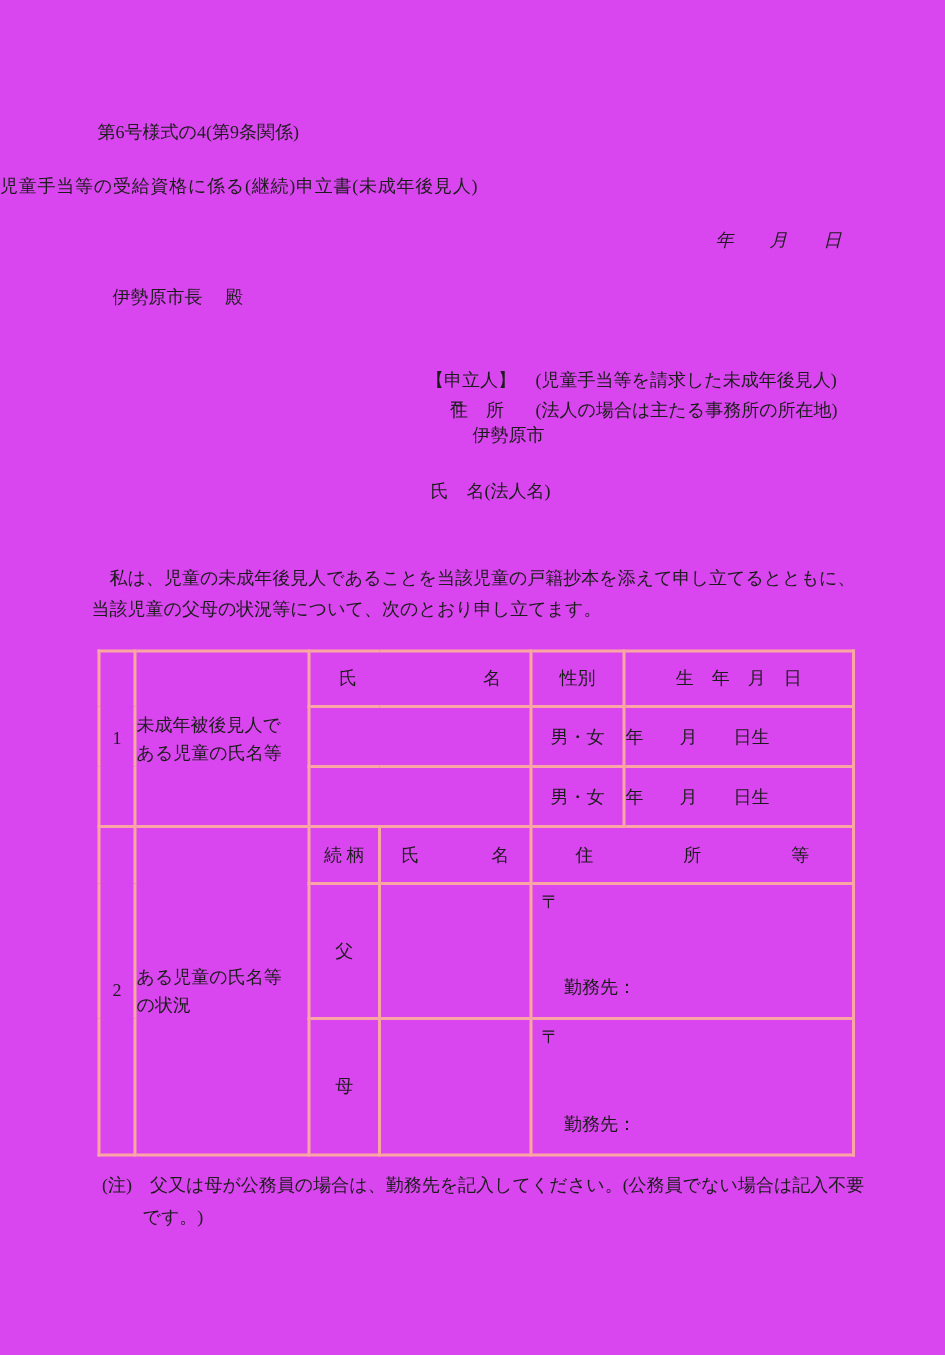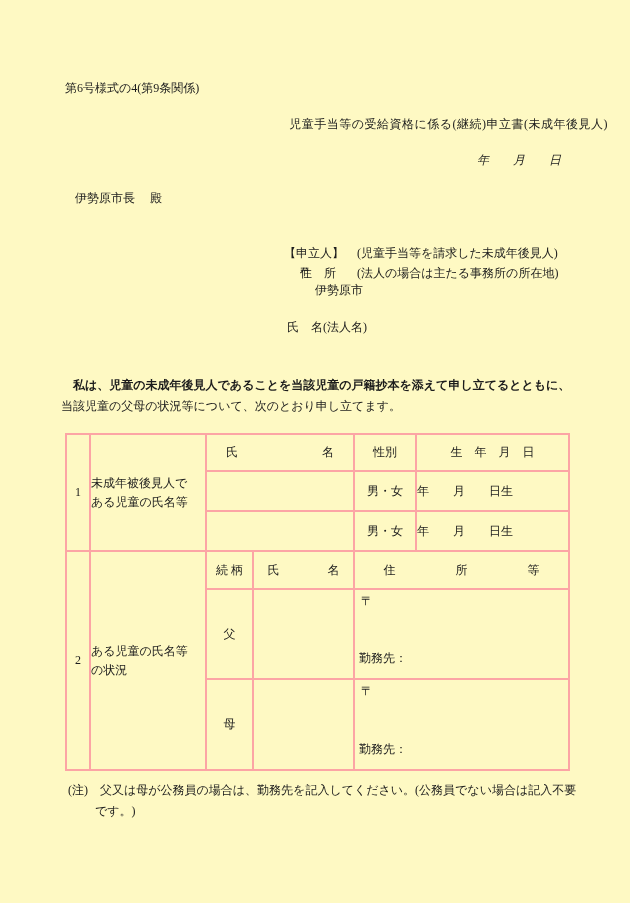--- a/index.html
+++ b/index.html
@@ -4,29 +4,29 @@
 <style>
   html, body {
     margin: 0;
     padding: 0;
     background: #ffffff;
   }
   .page {
     position: relative;
     width: 630px;
     height: 903px;
-    background: #fef9c3;
+    background: #d946ef;
     font-family: "Liberation Serif", "DejaVu Serif", serif;
     font-size: 12px;
     color: #1c1c1c;
     overflow: hidden;
   }
   .abs { position: absolute; white-space: pre; line-height: 16px; }
 
-  .title-line { left: 0; width: 608px; text-align: right; letter-spacing: 0.5px; }
+  .title-line { left: 0; width: 608px; text-align: left; letter-spacing: 0.5px; }
 
   
   table.form-table {
     position: absolute;
     left: 65px;
     top: 433px;
     width: 503px;
     border-collapse: collapse;
     table-layout: fixed;
     border: 1.5px solid #2f2f2f;
@@ -57,21 +57,21 @@
   td.birth-cell { padding-right: 9px; white-space: pre; }
   td.addr-cell { position: relative; }
   .postal-in-cell {
     position: absolute;
     left: 6px;
     top: 3px;
     white-space: pre;
   }
   .workplace-in-cell {
     position: absolute;
-    left: 4px;
+    left: 21px;
     bottom: 11px;
     white-space: pre;
   }
 </style>
 </head>
 <body>
 
 <div class="page">
 
   <div class="abs" style="left:65px; top:80px;">第6号様式の4(第9条関係)</div>
@@ -89,21 +89,21 @@
   <div class="abs" style="left:288px; top:249px;">
     <span>住　所</span><span style="margin-left:21px;">(法人の場合は主たる事務所の所在地)</span>
   </div>
 
   <div class="abs" style="left:300px; top:264px;">〒</div>
 
   <div class="abs" style="left:315px; top:282px;">伊勢原市</div>
 
   <div class="abs" style="left:287px; top:319px;">氏　名(法人名)</div>
 
-  <div class="abs" style="left:61px; top:377px;font-weight:bold;">　私は、児童の未成年後見人であることを当該児童の戸籍抄本を添えて申し立てるとともに、</div>
+  <div class="abs" style="left:61px; top:377px;">　私は、児童の未成年後見人であることを当該児童の戸籍抄本を添えて申し立てるとともに、</div>
   <div class="abs" style="left:61px; top:398px;">当該児童の父母の状況等について、次のとおり申し立てます。</div>
 
   <table class="form-table">
     <colgroup>
       <col style="width:24px">
       <col style="width:116px">
       <col style="width:47px">
       <col style="width:101px">
       <col style="width:62px">
       <col style="width:153px">

